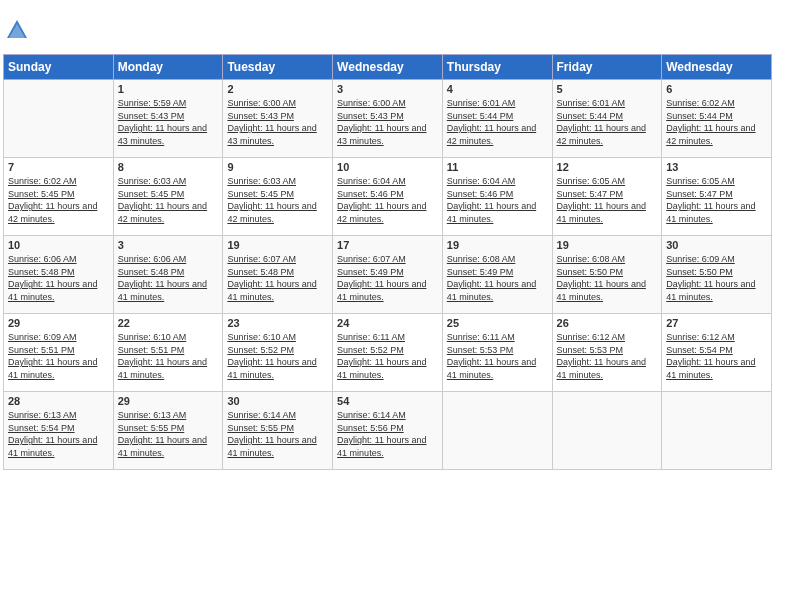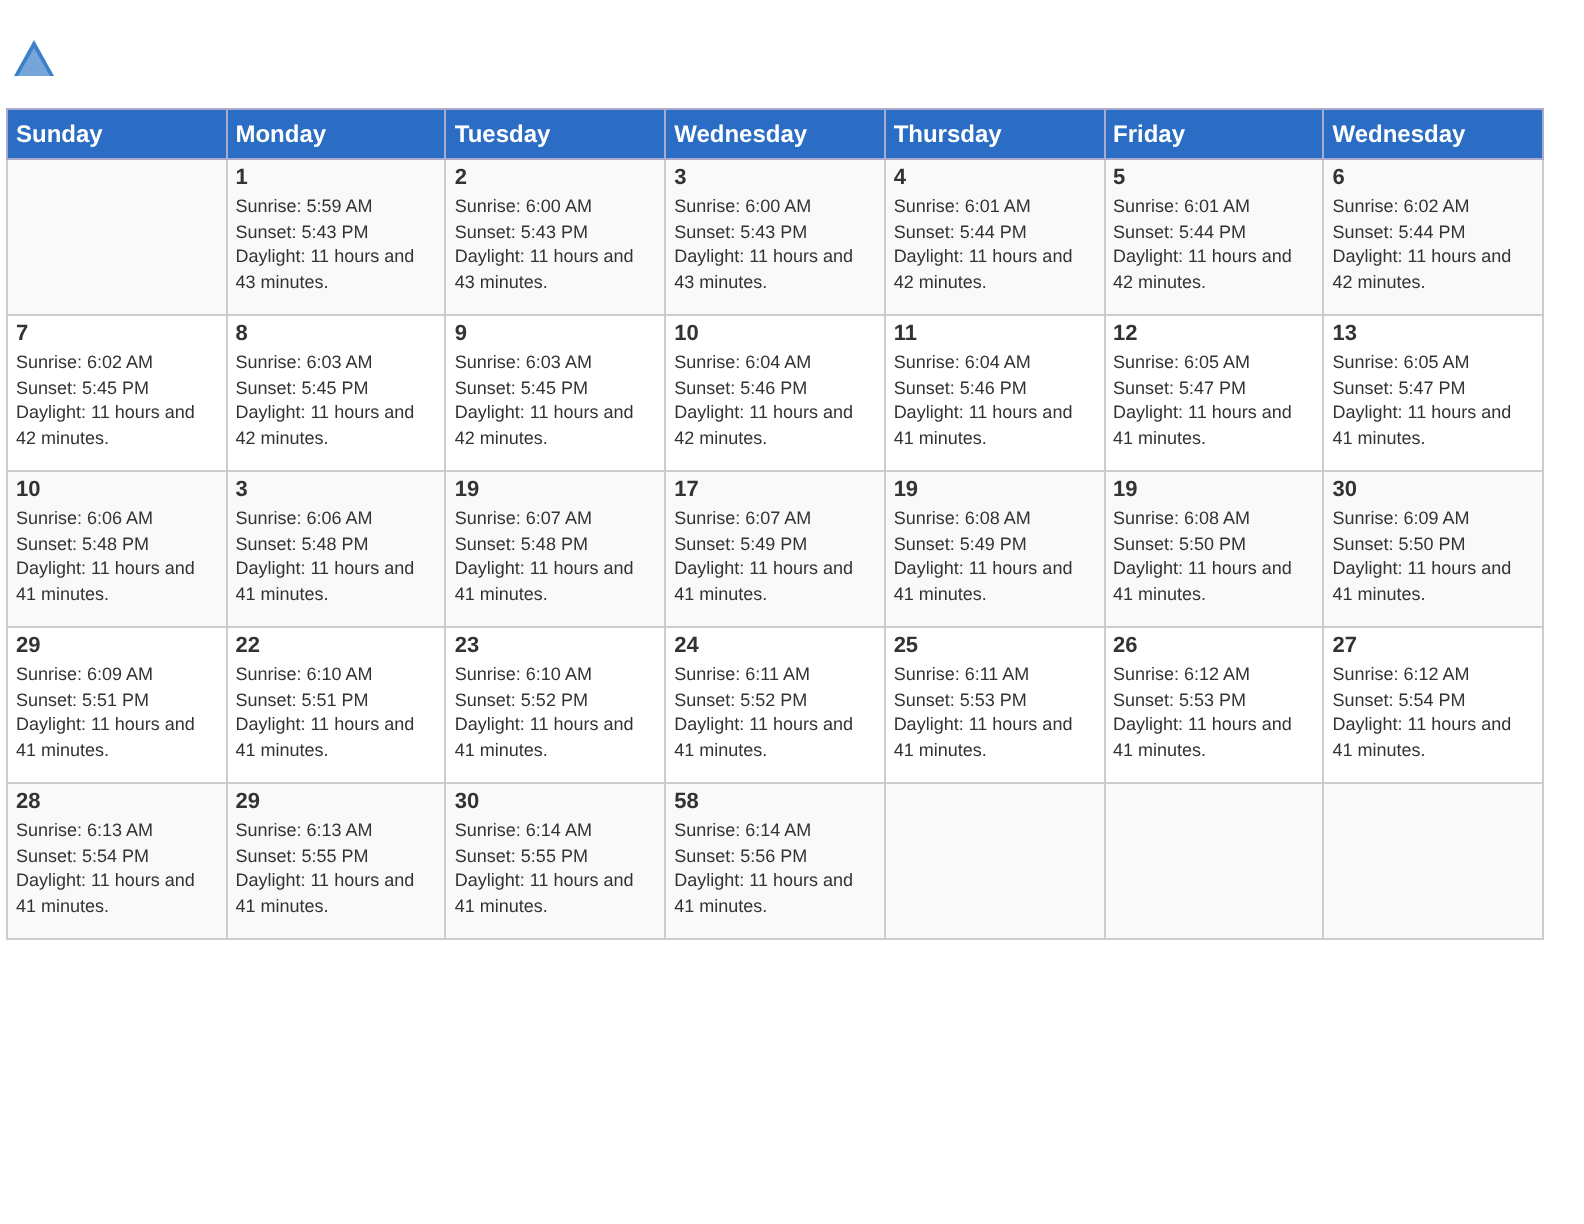--- a/index.html
+++ b/index.html
@@ -90,20 +90,21 @@
     .day-num {
       font-weight: bold;
       font-size: 11px;
       display: block;
       margin-bottom: 2px;
     }
     .day-info {
       font-size: 9px;
       line-height: 1.4;
       color: #333;
+      text-decoration: underline;
     }
   </style>
 </head>
 <body>
 
 <div class="page">
   <div class="header">
     <div class="logo">
       <svg class="logo-icon" viewBox="0 0 28 28">
         <polygon points="14,4 24,22 4,22" fill="#1a6abf" opacity="0.85"></polygon>
@@ -257,21 +258,21 @@
           </td>
           <td>
             <span class="day-num">29</span>
             <div class="day-info">Sunrise: 6:13 AM<br>Sunset: 5:55 PM<br>Daylight: 11 hours and 41 minutes.</div>
           </td>
           <td>
             <span class="day-num">30</span>
             <div class="day-info">Sunrise: 6:14 AM<br>Sunset: 5:55 PM<br>Daylight: 11 hours and 41 minutes.</div>
           </td>
           <td>
-            <span class="day-num">58</span>
+            <span class="day-num">54</span>
             <div class="day-info">Sunrise: 6:14 AM<br>Sunset: 5:56 PM<br>Daylight: 11 hours and 41 minutes.</div>
           </td>
           <td></td>
           <td></td>
           <td></td>
         </tr>
       </tbody>
   </table>
 </div>
 

